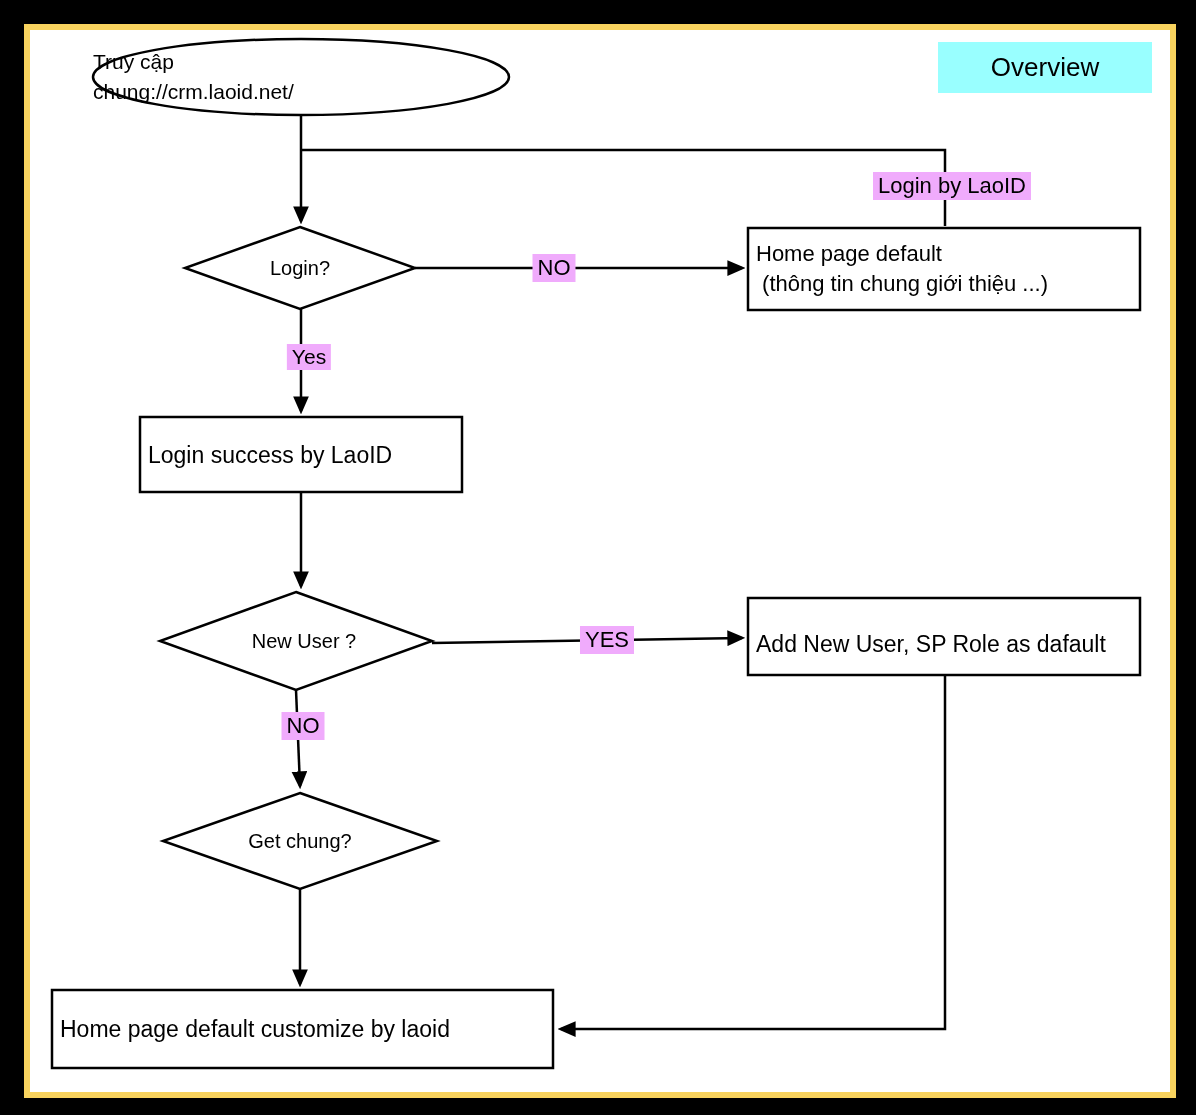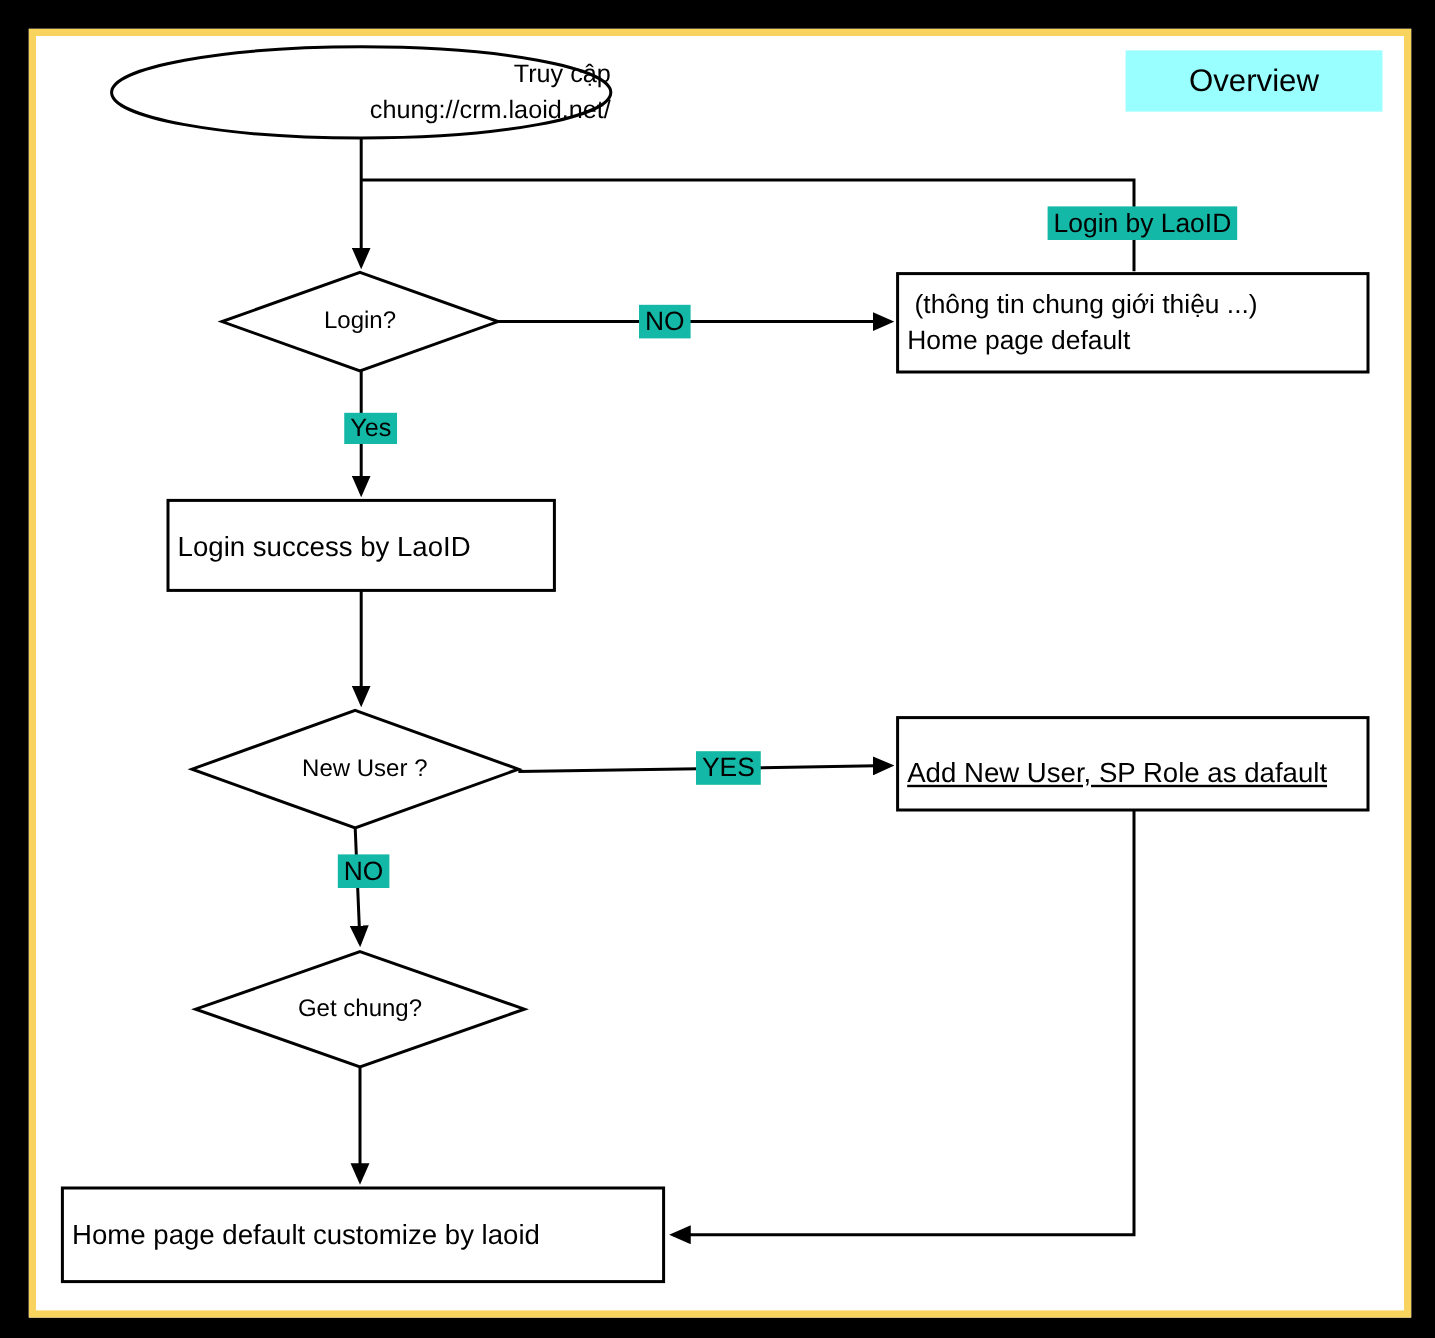--- a/index.html
+++ b/index.html
@@ -28,35 +28,35 @@
     width: 1196px; height: 1115px;
   }
   .node-label {
     position: absolute;
     display: flex;
     flex-direction: column;
     justify-content: center;
     box-sizing: border-box;
     line-height: 30px;
   }
-  .node-label.centered { align-items: flex-end; text-align: center; }
+  .node-label.centered { align-items: flex-start; text-align: center; }
   .node-label.leftpad { align-items: flex-start; padding-left: 8px; padding-right: 4px; }
   .node-label .ln { white-space: pre; }
   .ellipse-text { font-size: 21px; }
   .rect-text { font-size: 22px; }
   .diamond-text {
     position: absolute;
     transform: translate(-50%, -50%);
     font-size: 20px;
     white-space: nowrap;
   }
   .edge-label {
     position: absolute;
     transform: translate(-50%, -50%);
-    background: #14b8a6;
+    background: #f0abfc;
     padding: 1px 5px;
     font-size: 22px;
     white-space: nowrap;
   }
   .overview-badge {
     position: absolute;
     left: 938px; top: 42px;
     width: 214px; height: 51px;
     display: flex;
     align-items: center;
@@ -101,29 +101,29 @@
   <div class="overview-badge" style="background: rgb(153, 255, 255);">Overview</div>
 
   <div class="node-label centered ellipse-text" style="left:93px; top:39px; width:416px; height:76px;">
     <div class="ln">Truy cập</div>
     <div class="ln">chung://crm.laoid.net/</div>
   </div>
 
   <div class="diamond-text" style="left:300px; top:268px;">Login?</div>
 
   <div class="node-label leftpad rect-text" style="left:748px; top:228px; width:392px; height:82px;">
+    <div class="ln">Home page default</div>
     <div class="ln"> (thông tin chung giới thiệu ...)</div>
-    <div class="ln">Home page default</div>
   </div>
 
   <div class="node-label leftpad rect-text" style="left:140px; top:417px; width:342px; height:75px; font-size:23px;">Login success by LaoID</div>
 
   <div class="diamond-text" style="left:304px; top:641px;">New User ?</div>
 
-  <div class="node-label leftpad rect-text" style="left:748px; top:598px; width:392px; height:91px; font-size:23px;text-decoration:underline;">Add New User, SP Role as dafault</div>
+  <div class="node-label leftpad rect-text" style="left:748px; top:598px; width:392px; height:91px; font-size:23px;">Add New User, SP Role as dafault</div>
 
   <div class="diamond-text" style="left:300px; top:841px;">Get chung?</div>
 
   <div class="node-label leftpad rect-text" style="left:52px; top:990px; width:501px; height:78px; font-size:23px;">Home page default customize by laoid</div>
 
   <div class="edge-label" style="left:952px; top:186px;">Login by LaoID</div>
   <div class="edge-label" style="left:554px; top:268px;">NO</div>
   <div class="edge-label" style="left:309px; top:357px; font-size:21px;">Yes</div>
   <div class="edge-label" style="left:607px; top:640px;">YES</div>
   <div class="edge-label" style="left:303px; top:726px;">NO</div>

